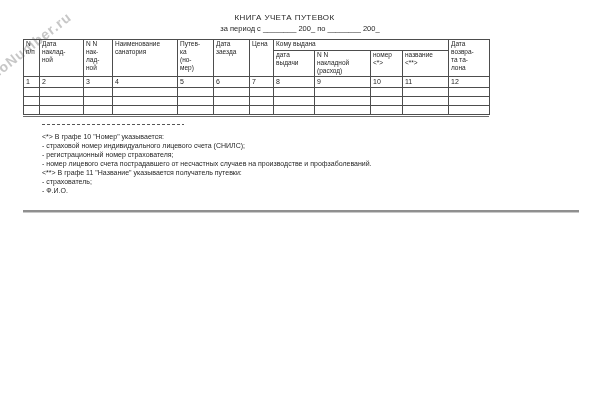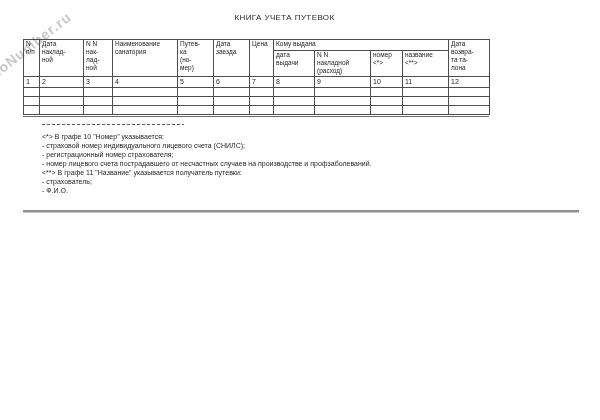--- a/index.html
+++ b/index.html
@@ -57,20 +57,21 @@
   }
 </style>
 </head>
 <body>
 
 <div class="page">
 
   <div class="watermark">NoNumber.ru</div>
 
   <div class="doc-title">КНИГА УЧЕТА ПУТЕВОК</div>
+  <div class="doc-subtitle">за период с ________ 200_ по ________ 200_</div>
 
   <div class="table-wrap">
     <table class="grid">
       <colgroup>
         <col style="width:16px">
           <col style="width:44px">
           <col style="width:29px">
         <col style="width:65px">
           <col style="width:36px">
           <col style="width:36px">

